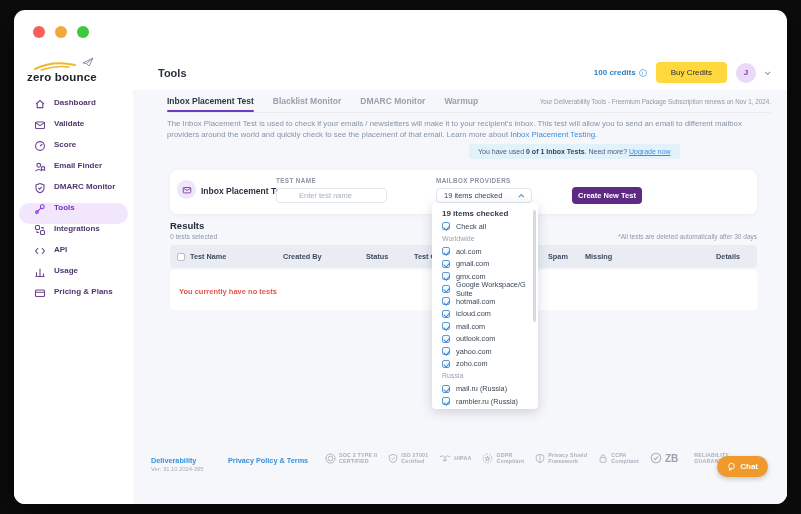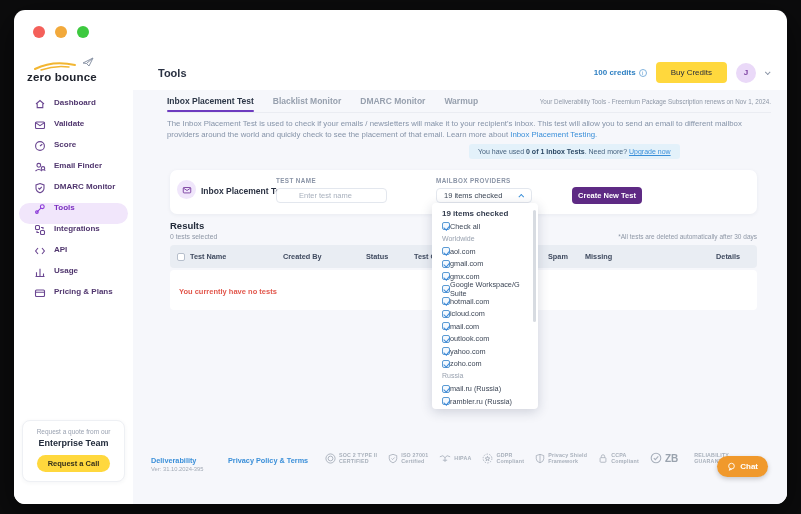--- a/index.html
+++ b/index.html
@@ -98,21 +98,21 @@
   
   .cb { width:8px; height:8px; border:1px solid #b6bfcc; border-radius:2px; background:#fff; position:relative; flex:0 0 8px;}
   .cb.checked { border-color:#5b9bd5; background:#f4f9fe; }
   .cb.checked::after { content:""; position:absolute; left:2px; top:0.5px; width:2.5px; height:4.5px;
                        border-right:1.1px solid #3a87d7; border-bottom:1.1px solid #3a87d7; transform:rotate(40deg); }
 
   
   .dd-panel { position:absolute; left:299px; top:113px; width:106px; height:206px; background:#fff; border-radius:4px;
               box-shadow:0 3px 12px rgba(30,40,70,.18); z-index:20; padding-top:4px; }
   .dd-header { height:13px; line-height:13px; padding-left:10px; font-size:8px; font-weight:bold; color:#333c4e; }
-  .dd-row { height:12.5px; display:flex; align-items:center; padding-left:10px; font-size:7.3px; color:#3c4656; cursor:pointer; }
+  .dd-row { height:12.5px; display:flex; align-items:center; gap:6px; padding-left:10px; font-size:7.3px; color:#3c4656; cursor:pointer; }
   .dd-group { height:12.5px; line-height:12.5px; padding-left:10px; font-size:7px; color:#98a1af; }
   .dd-scroll { position:absolute; right:2px; top:7px; width:3px; height:112px; background:#d7dbe1; border-radius:2px; cursor:pointer; }
 
   
   .f-doc { position:absolute; left:18px; top:366px; font-size:7.3px; font-weight:bold; color:#3a8fd9; cursor:pointer; }
   .f-ver { position:absolute; left:18px; top:376px; font-size:5.8px; color:#a3abb6; }
   .f-priv { position:absolute; left:95px; top:366px; font-size:7.3px; font-weight:bold; color:#3a8fd9; cursor:pointer; }
   .badges { position:absolute; left:192px; top:362px; display:flex; gap:11px; align-items:center; }
   .badge { display:flex; align-items:center; gap:3px; color:#a8b0bb; }
   .badge-txt { font-size:5.3px; line-height:6px; font-weight:bold; letter-spacing:.2px; }
@@ -240,25 +240,20 @@
         <svg class="nicon" viewBox="0 0 12 12">
             <g stroke="currentColor" stroke-width="1.1" fill="none">
               <rect x="1.5" y="3" width="9" height="6.5" rx="1"></rect>
               <path d="M1.5 5.2 H10.5"></path>
             </g>
           </svg>
         <span>Pricing &amp; Plans</span>
       </div>
     </div>
 
-    <div class="ent-card">
-      <div class="ent-line1">Request a quote from our</div>
-      <div class="ent-line2">Enterprise Team</div>
-      <div class="ent-btn">Request a Call</div>
-    </div>
   </div>
 
   <div class="main">
     <div class="main-header">
       <div class="page-title">Tools</div>
       <div class="hdr-right">
         <div class="credits">
           <span>100 credits</span>
           <span class="info-ic"></span>
         </div>

